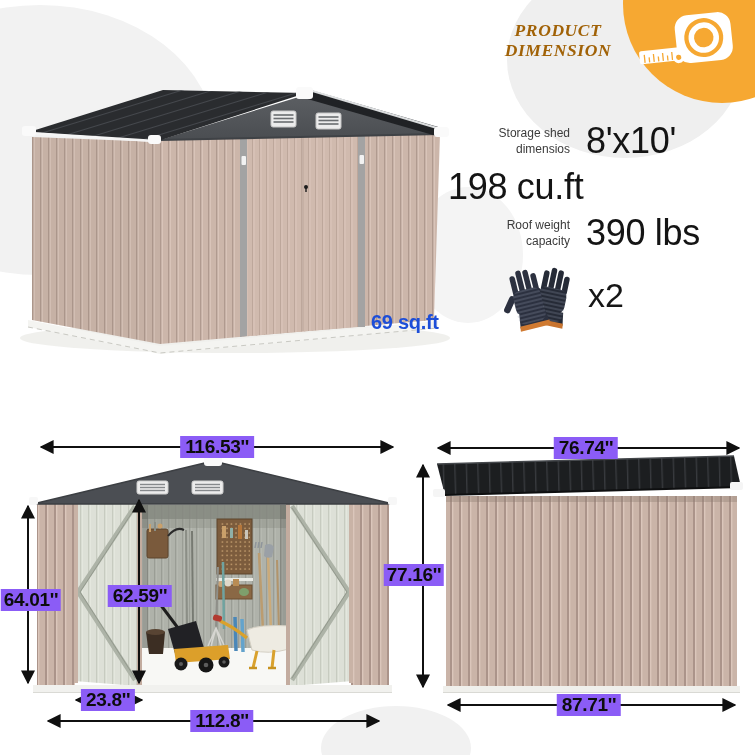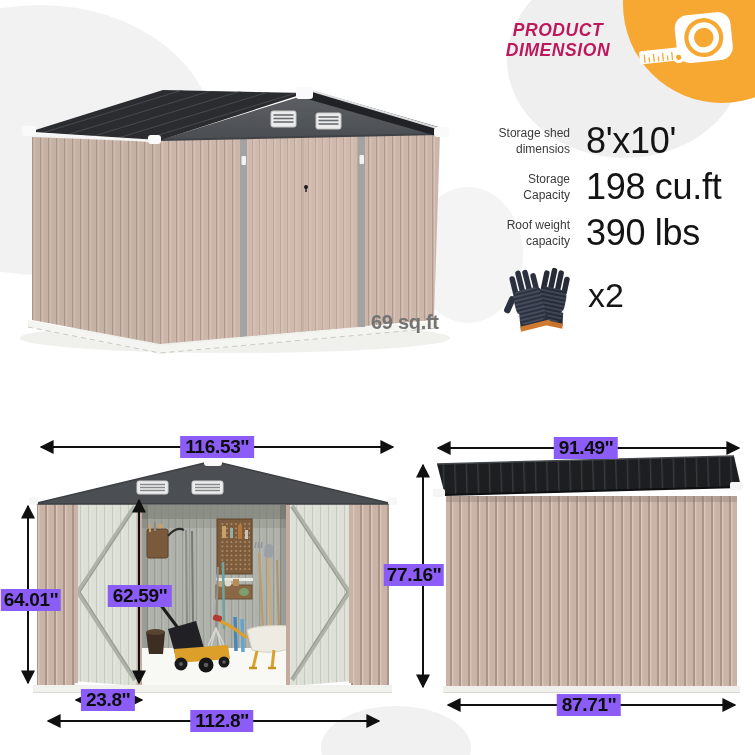--- a/index.html
+++ b/index.html
@@ -1,27 +1,27 @@
 <!DOCTYPE html>
 <html><head>
 <meta charset="utf-8">
 <style>
   html,body{margin:0;padding:0;background:#fff;}
   .stage{position:relative;width:755px;height:755px;overflow:hidden;background:#ffffff;
          font-family:"Liberation Sans",sans-serif;}
   .stage svg{position:absolute;left:0;top:0;}
   .overlay{position:absolute;z-index:5;}
   .brand-title{left:500px;top:20px;width:116px;text-align:center;
-    font-family:Liberation Sans, sans-serif;font-style:italic;font-weight:bold;
-    font-size:17.5px;line-height:20px;color:#be185d;letter-spacing:.6px;}
+    font-family:Liberation Serif, serif;font-style:italic;font-weight:bold;
+    font-size:17.5px;line-height:20px;color:#a16207;letter-spacing:.6px;}
   .spec-row{position:absolute;left:448px;display:flex;align-items:center;gap:16px;z-index:5;}
   .spec-label{width:122px;text-align:right;font-size:12px;line-height:16.5px;color:#3b3b3b;}
   .spec-value{font-size:36px;color:#141414;letter-spacing:-.3px;}
   .qty{left:588px;top:276px;font-size:34px;color:#161616;}
-  .floor-area{left:371px;top:311px;font-size:20px;font-weight:bold;color:#737373;letter-spacing:-.3px;}
+  .floor-area{left:371px;top:311px;font-size:20px;font-weight:bold;color:#1d4ed8;letter-spacing:-.3px;}
   .dim{position:absolute;z-index:6;transform:translate(-50%,-50%);background:#8b5cf6;
     padding:0 5px;font-size:19px;font-weight:bold;color:#0d0d0d;white-space:nowrap;letter-spacing:-.3px;}
 </style>
 </head>
 <body>
 
 <div class="stage">
 
 <svg width="755" height="755" viewBox="0 0 755 755">
   <defs>
@@ -304,39 +304,35 @@
 </div>
 
 <div class="spec-row" style="top:120px">
   <div class="spec-label">
     <div>Storage shed</div>
     <div>dimensios</div>
   </div>
   <div class="spec-value">8'x10'</div>
 </div>
 <div class="spec-row" style="top:166px">
-  <div class="spec-label">
-    <div>Storage</div>
-    <div>Capacity</div>
-  </div>
   <div class="spec-value">198 cu.ft</div>
 </div>
 <div class="spec-row" style="top:212px">
   <div class="spec-label">
     <div>Roof weight</div>
     <div>capacity</div>
   </div>
   <div class="spec-value">390 lbs</div>
 </div>
 
 <div class="overlay qty">x2</div>
 <div class="overlay floor-area">69 sq.ft</div>
 
 <div class="dim" style="left:217px;top:447px">116.53''</div>
 <div class="dim" style="left:31px;top:600px;padding:0 3px">64.01''</div>
 <div class="dim" style="left:140px;top:596px">62.59''</div>
 <div class="dim" style="left:108px;top:700px">23.8''</div>
 <div class="dim" style="left:222px;top:721px">112.8''</div>
-<div class="dim" style="left:586px;top:448px">91.49''</div>
+<div class="dim" style="left:586px;top:448px">76.74''</div>
 <div class="dim" style="left:414px;top:575px;padding:0 3px">77.16''</div>
 <div class="dim" style="left:589px;top:705px">87.71''</div>
 
 </div>
 
 </body></html>

